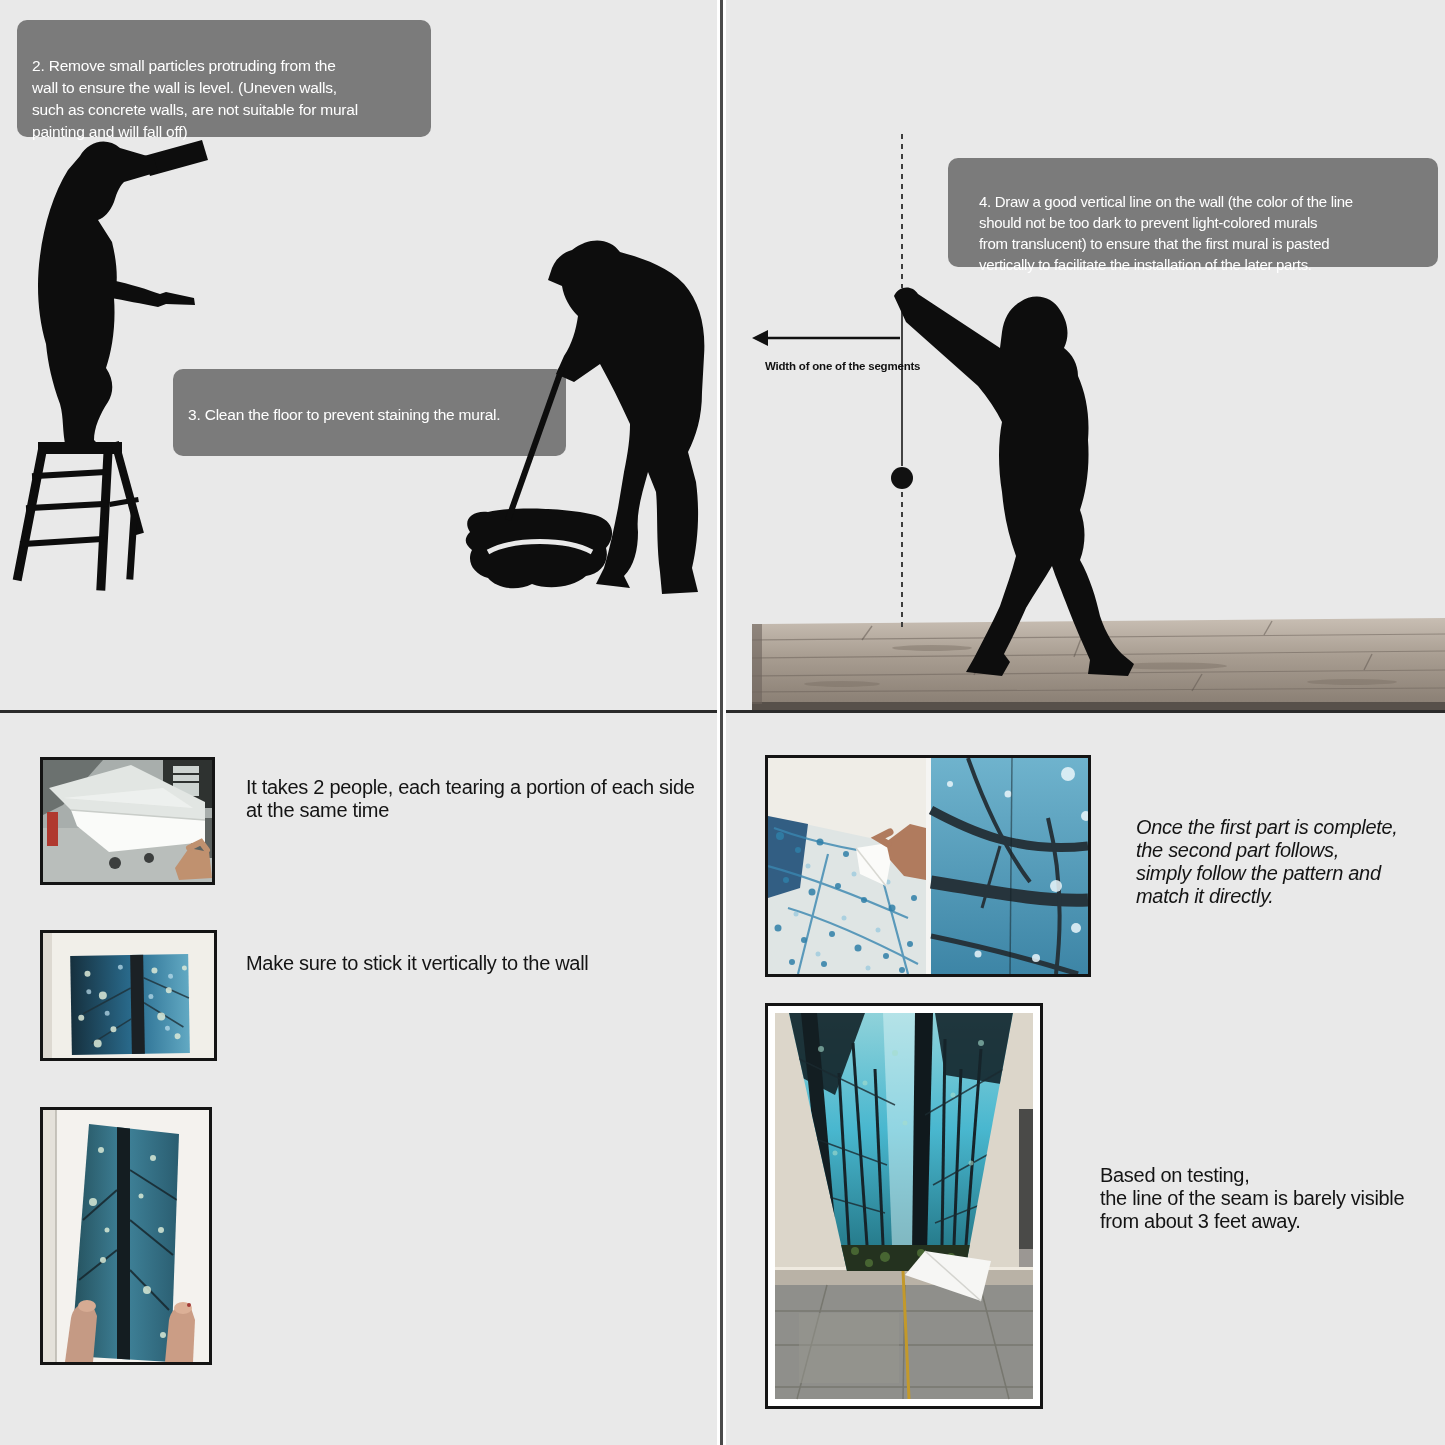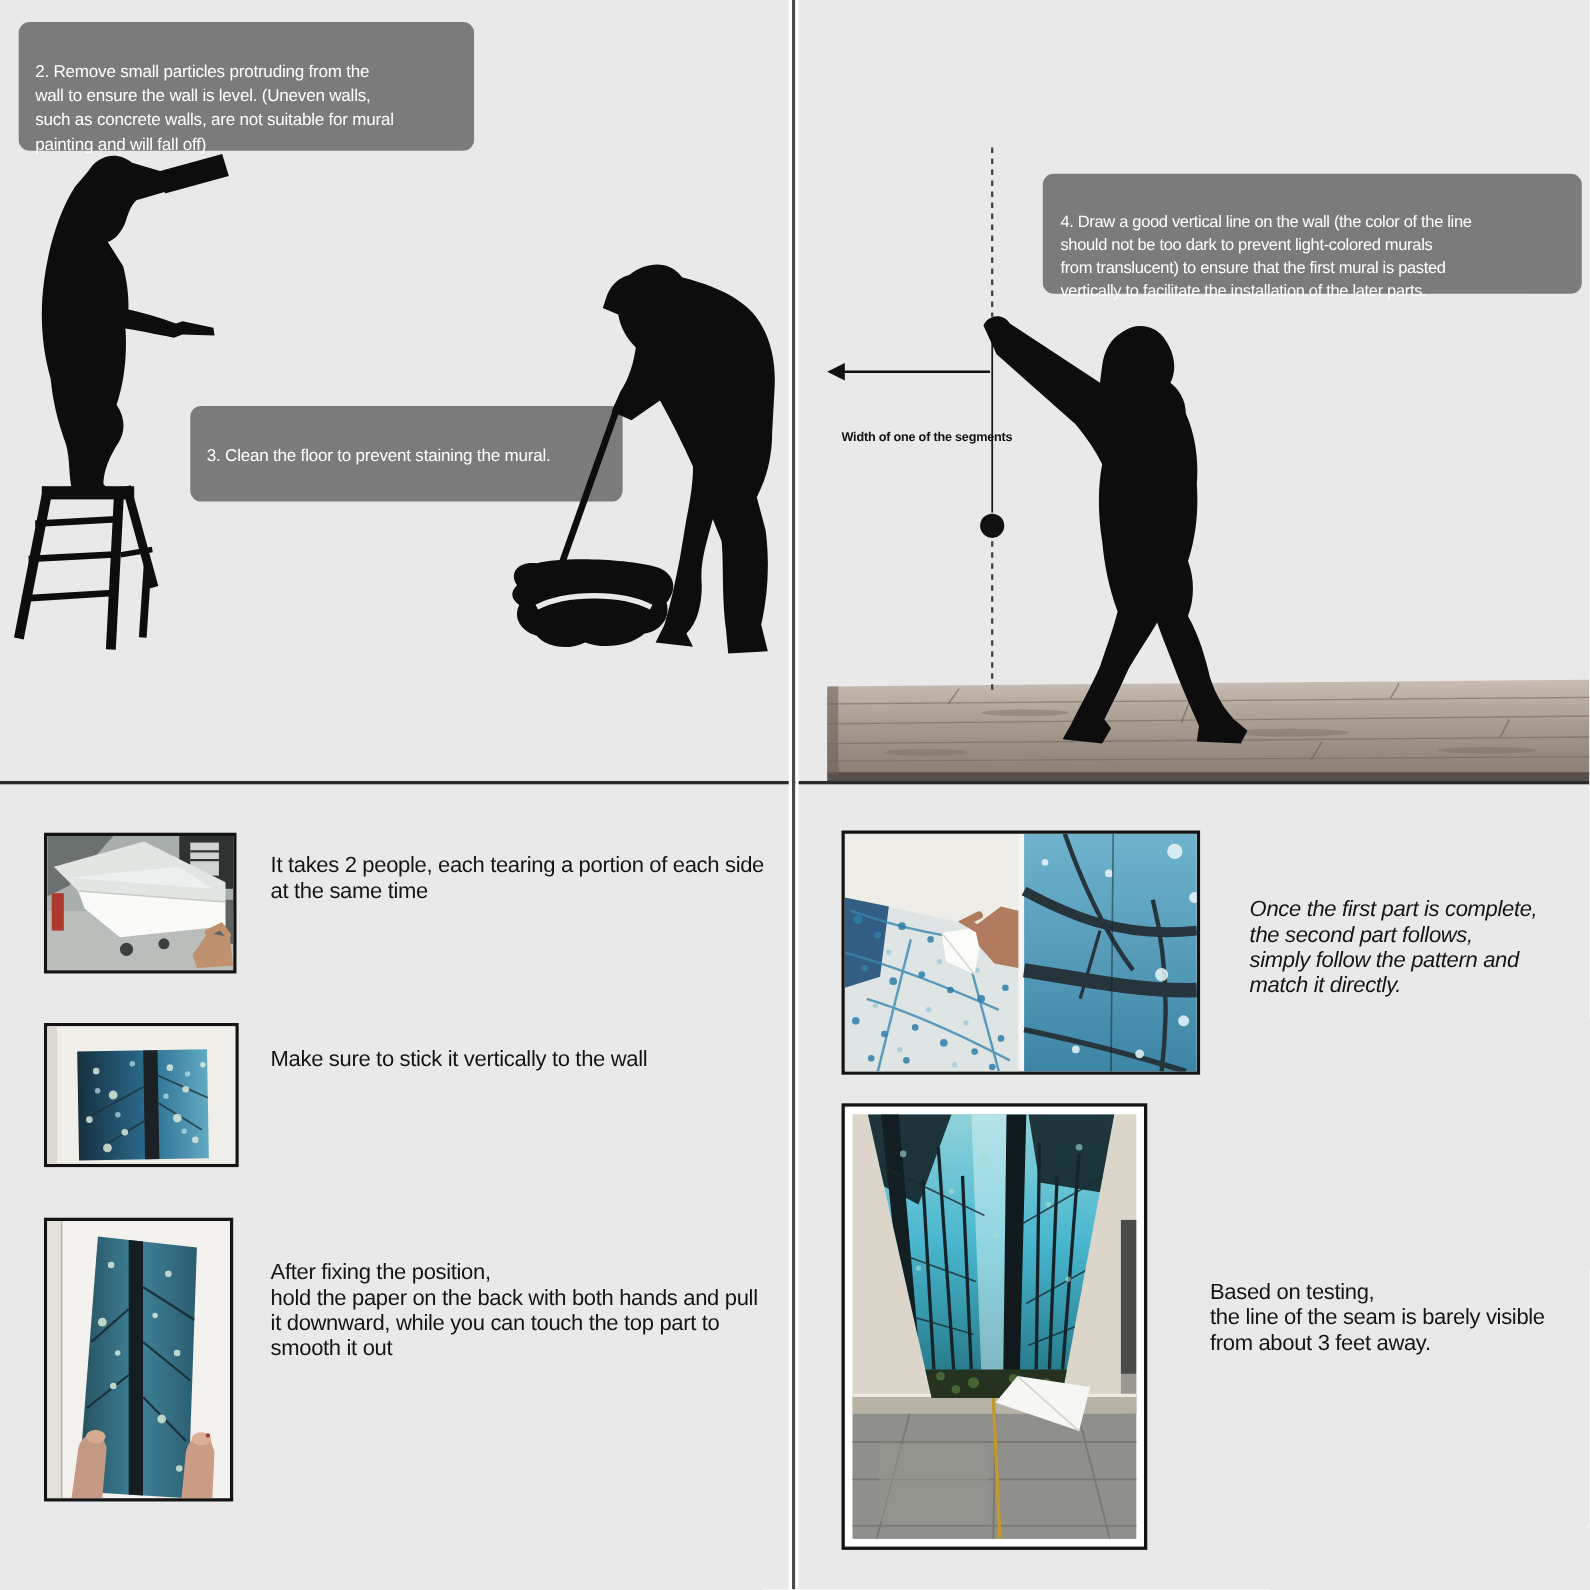--- a/index.html
+++ b/index.html
@@ -125,21 +125,21 @@
                C 158 330, 148 342, 134 344
                C 120 356, 96 358, 80 352
                C 64 360, 44 356, 36 346
                C 22 342, 14 330, 20 318
                C 12 312, 12 306, 18 300 Z"></path>
     </g>
     <line x1="110" y1="136" x2="56" y2="288" stroke="#0d0d0d" stroke-width="6"></line>
     <path d="M 36 320 C 62 306, 114 306, 140 320" fill="none" stroke="#e9e9e9" stroke-width="5"></path>
   </svg>
 
-  <div class="ibox" style="left:948px;top:158px;width:490px;height:109px;font-size:15px;line-height:21px;letter-spacing:-0.3px;padding:12px 16px;">
+  <div class="ibox" style="left:948px;top:158px;width:490px;height:109px;font-size:15px;line-height:21px;letter-spacing:-0.3px;padding:12px 31px;">
     <span>4. Draw a good vertical line on the wall (the color of the line
 should not be too dark to prevent light-colored murals
 from translucent) to ensure that the first mural is pasted
 vertically to facilitate the installation of the later parts.</span>
   </div>
 
   <svg class="abs" style="left:752px;top:618px;" width="693" height="92" viewBox="0 0 693 92">
     <defs>
       <linearGradient id="woodg" x1="0" y1="0" x2="0" y2="1">
         <stop offset="0" stop-color="#c8beb3"></stop>
@@ -176,21 +176,21 @@
     <line x1="9" y1="0" x2="9" y2="154" stroke="#3d3d3d" stroke-width="2" stroke-dasharray="5 5"></line>
     <line x1="9" y1="170" x2="9" y2="332" stroke="#1a1a1a" stroke-width="1.6"></line>
     <circle cx="9" cy="344" r="11" fill="#111"></circle>
     <line x1="9" y1="358" x2="9" y2="494" stroke="#3d3d3d" stroke-width="2" stroke-dasharray="5 5"></line>
   </svg>
 
   <svg class="abs" style="left:750px;top:326px;" width="152" height="24" viewBox="0 0 152 24">
     <line x1="150" y1="12" x2="14" y2="12" stroke="#111" stroke-width="2.4"></line>
     <polygon points="2,12 18,4 18,20" fill="#111"></polygon>
   </svg>
-  <div class="arrow-label" style="left:765px;top:360px;margin-top:32px;">Width of one of the segments</div>
+  <div class="arrow-label" style="left:765px;top:360px;">Width of one of the segments</div>
 
   <svg class="abs" style="left:882px;top:282px;" width="262" height="412" viewBox="0 0 262 412">
     <path fill="#0d0d0d" d="M 12 14
       C 16 4, 30 2, 36 12
       L 118 66
       L 120 50
       C 122 36, 128 26, 138 20
       C 152 10, 170 14, 178 28
       C 186 40, 188 54, 182 66
       C 190 72, 196 82, 196 94
@@ -326,24 +326,20 @@
         </g>
       </g>
 
       <path d="M 22 252 L 28 208 C 30 196, 40 190, 50 196 L 54 206 L 50 252 Z" fill="#c59a84"></path>
       <ellipse cx="44" cy="196" rx="9" ry="6" fill="#d6ab93"></ellipse>
       <path d="M 122 252 L 126 210 C 128 198, 138 192, 148 198 L 152 210 L 150 252 Z" fill="#cb9d85"></path>
       <ellipse cx="140" cy="198" rx="9" ry="6" fill="#dcb097"></ellipse>
       <circle cx="146" cy="195" r="2" fill="#a33b37"></circle>
     </svg>
   </div>
-  <div class="caption" style="left:246px;top:1146px;">After fixing the position,
-hold the paper on the back with both hands and pull
-it downward, while you can touch the top part to
-smooth it out</div>
 
   <div class="photo" style="left:765px;top:755px;width:326px;height:222px;">
     <svg width="320" height="216" viewBox="0 0 320 216">
       <defs>
         <linearGradient id="mural4r" x1="0" y1="0" x2="0" y2="1">
           <stop offset="0" stop-color="#6fb3cd"></stop>
           <stop offset="1" stop-color="#3d85a6"></stop>
         </linearGradient>
       </defs>
 

